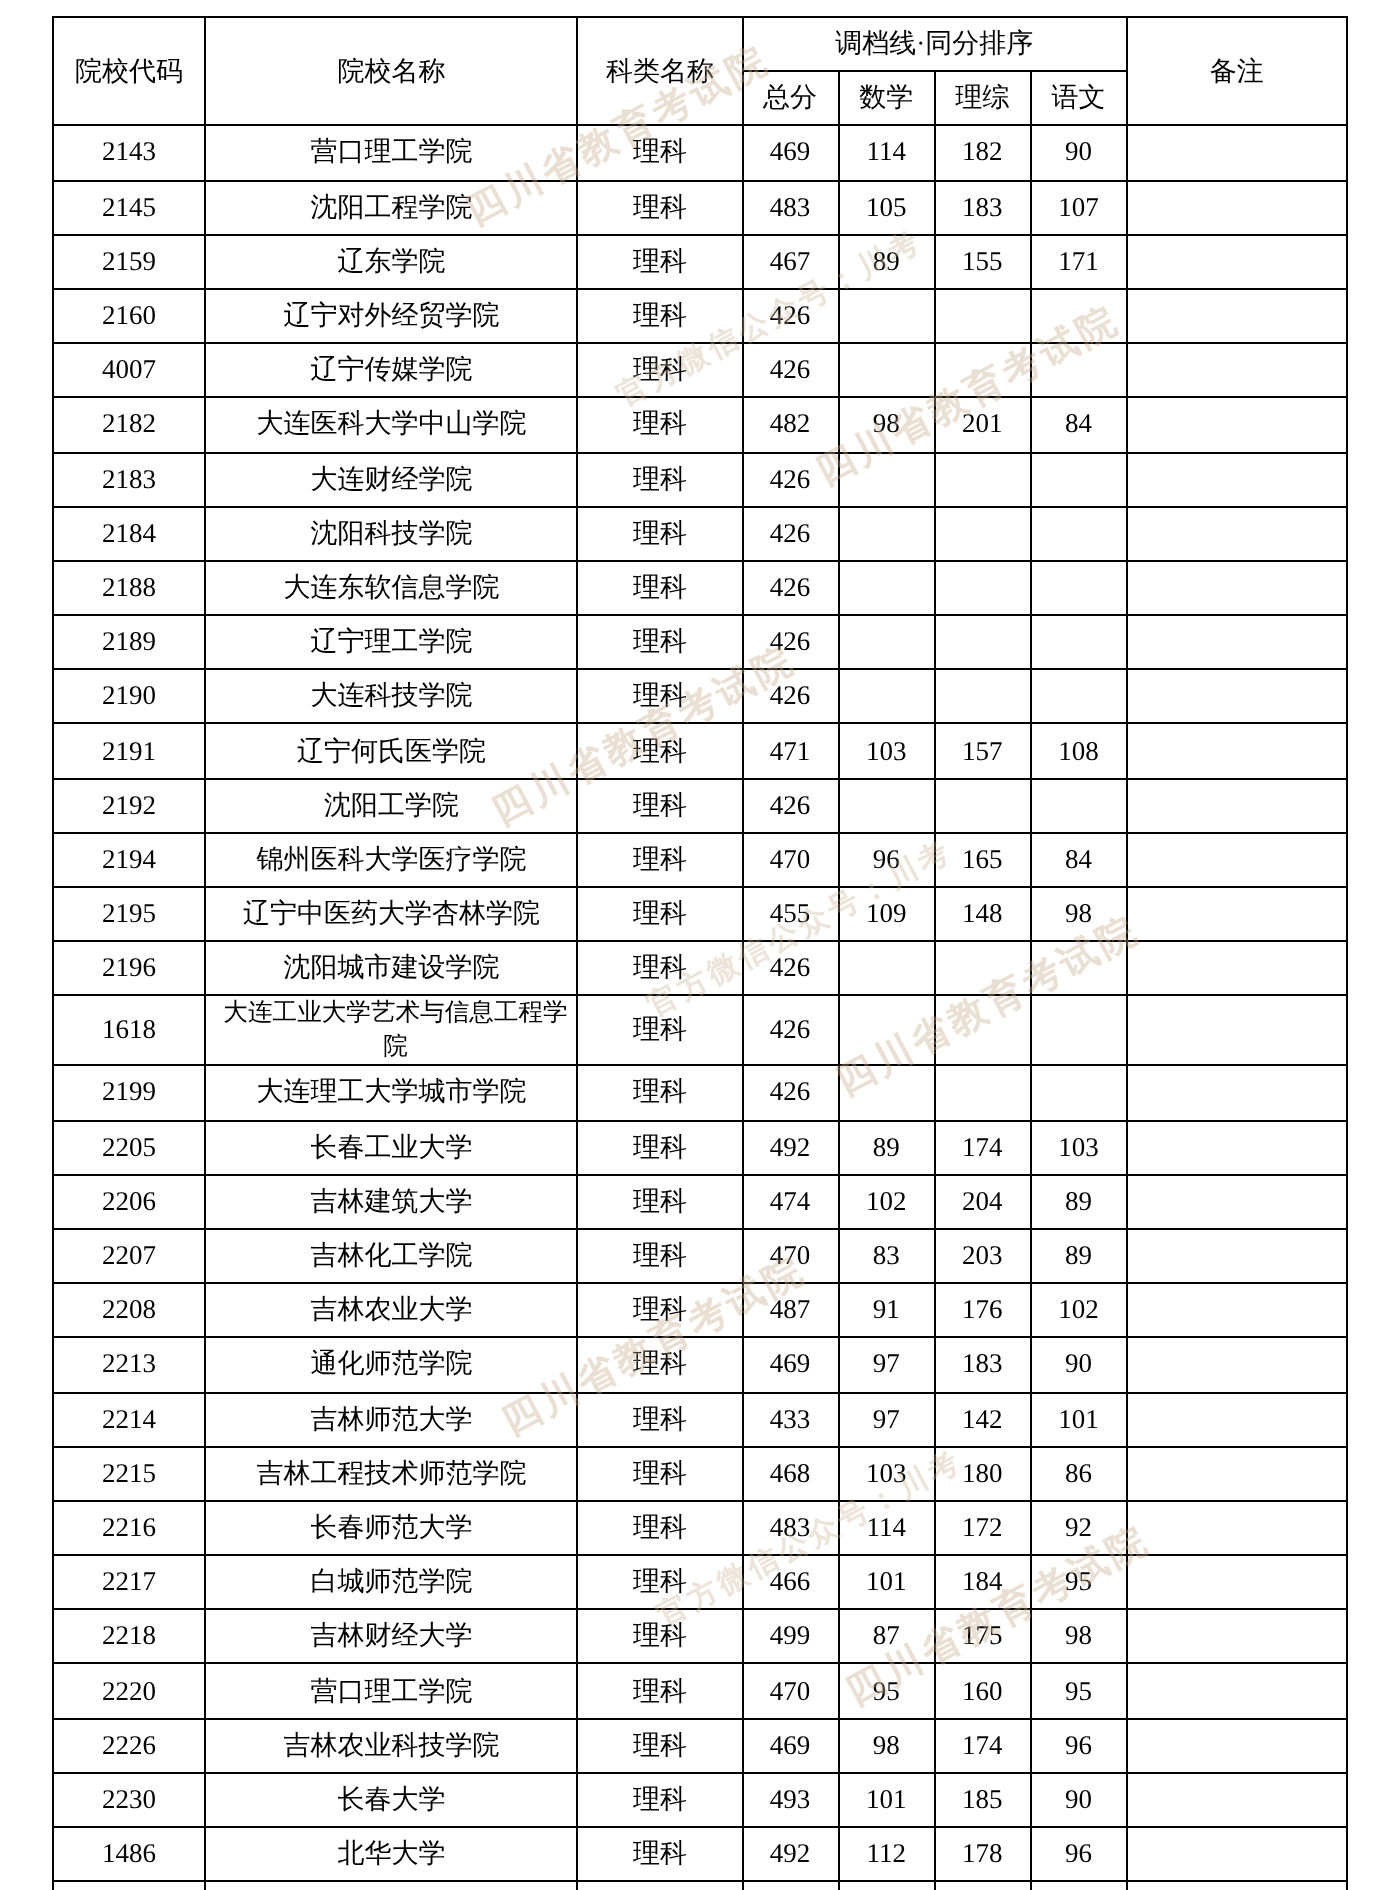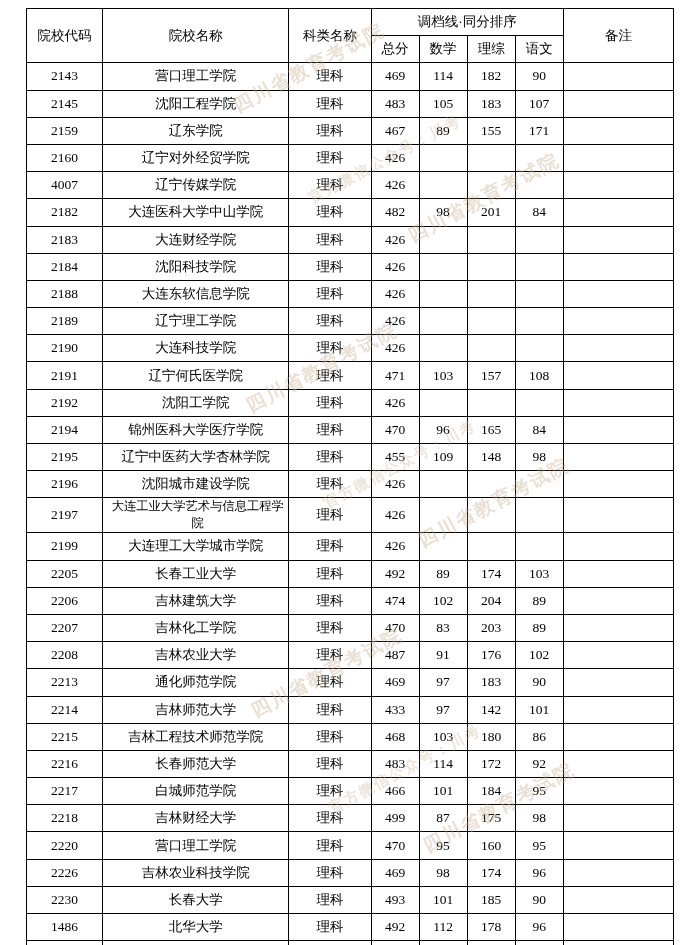--- a/index.html
+++ b/index.html
@@ -282,21 +282,21 @@
           <td>2196</td>
           <td class="name">沈阳城市建设学院</td>
           <td>理科</td>
           <td>426</td>
           <td></td>
           <td></td>
           <td></td>
           <td></td>
         </tr>
         <tr>
-          <td>2197</td>
+          <td>1618</td>
           <td class="name tight">大连工业大学艺术与信息工程学院</td>
           <td>理科</td>
           <td>426</td>
           <td></td>
           <td></td>
           <td></td>
           <td></td>
         </tr>
         <tr>
           <td>2199</td>

